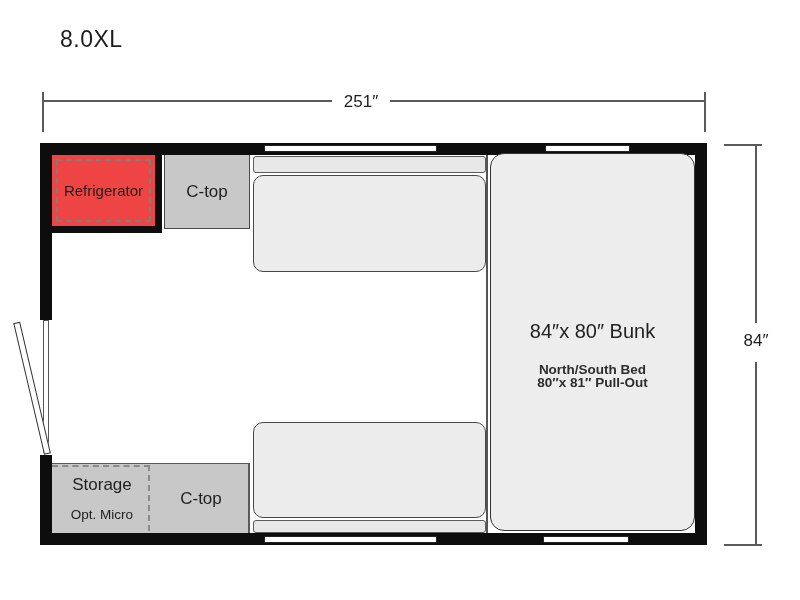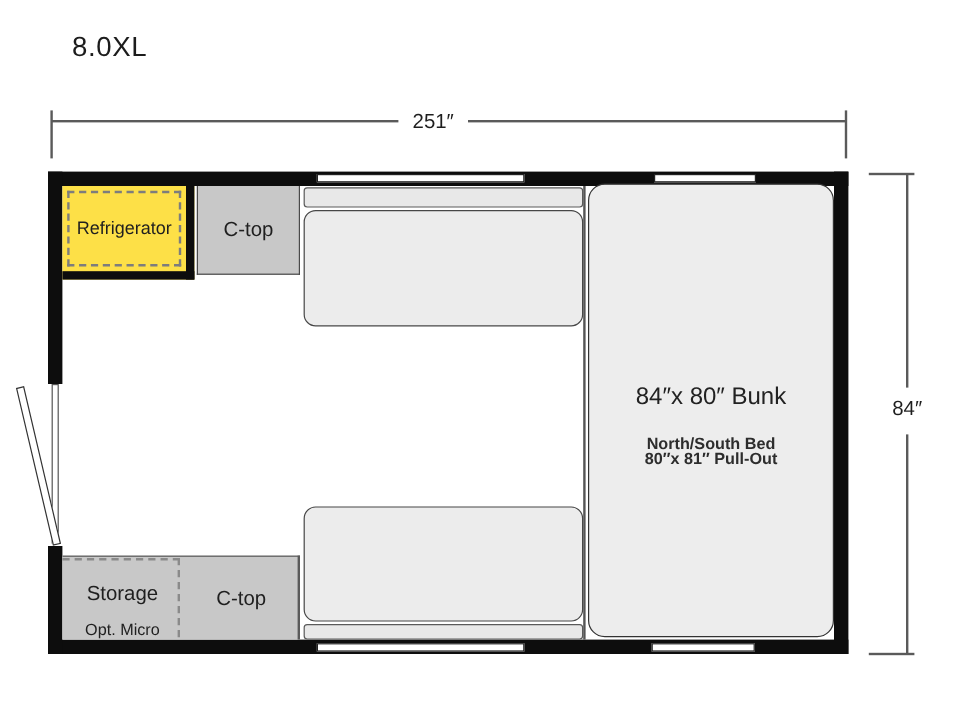--- a/index.html
+++ b/index.html
@@ -76,21 +76,21 @@
     border: 1.2px solid #333333;
     transform-origin: 50% 100%;
     transform: rotate(-13.2deg);
   }
 
   
   .fixture { background: #c8c8c8; }
 
   .refrigerator {
     left: 52px; top: 155px; width: 110px; height: 78px;
-    background: #fde047;
+    background: #ef4444;
     border-right: 7px solid #0d0d0d;
     border-bottom: 7px solid #0d0d0d;
     display: flex; align-items: center; justify-content: center;
   }
   .refrigerator-dash {
     position: absolute;
     left: 4px; top: 4px; right: 4px; bottom: 4px;
     border: 2px dashed #7d7d7d;
   }
   .refrigerator-label { position: relative; font-size: 15px; color: #1f1f1f; }
@@ -157,21 +157,21 @@
     background: #c8c8c8;
     border-top: 1.5px solid #5a5a5a;
     border-right: 2px solid #5a5a5a;
   }
   .storage-dash {
     position: absolute; left: 0; top: 1px; width: 98px; height: 66px;
     border-top: 2px dashed #8a8a8a;
     border-right: 2px dashed #8a8a8a;
   }
   .storage-labels {
-    position: absolute; left: 0; top: 10px; width: 100px; height: 100%;
+    position: absolute; left: 0; top: 0; width: 100px; height: 100%;
     display: flex; flex-direction: column; align-items: center; justify-content: center;
   }
   .storage-label { font-size: 17px; color: #1f1f1f; line-height: 1.15; }
   .storage-sub   { font-size: 13.5px; color: #1f1f1f; margin-top: 13px; }
   .ctop-lower-label {
     position: absolute; left: 100px; top: 0; width: 98px; height: 100%;
     display: flex; align-items: center; justify-content: center;
     font-size: 17px; color: #1f1f1f;
   }
 </style>

